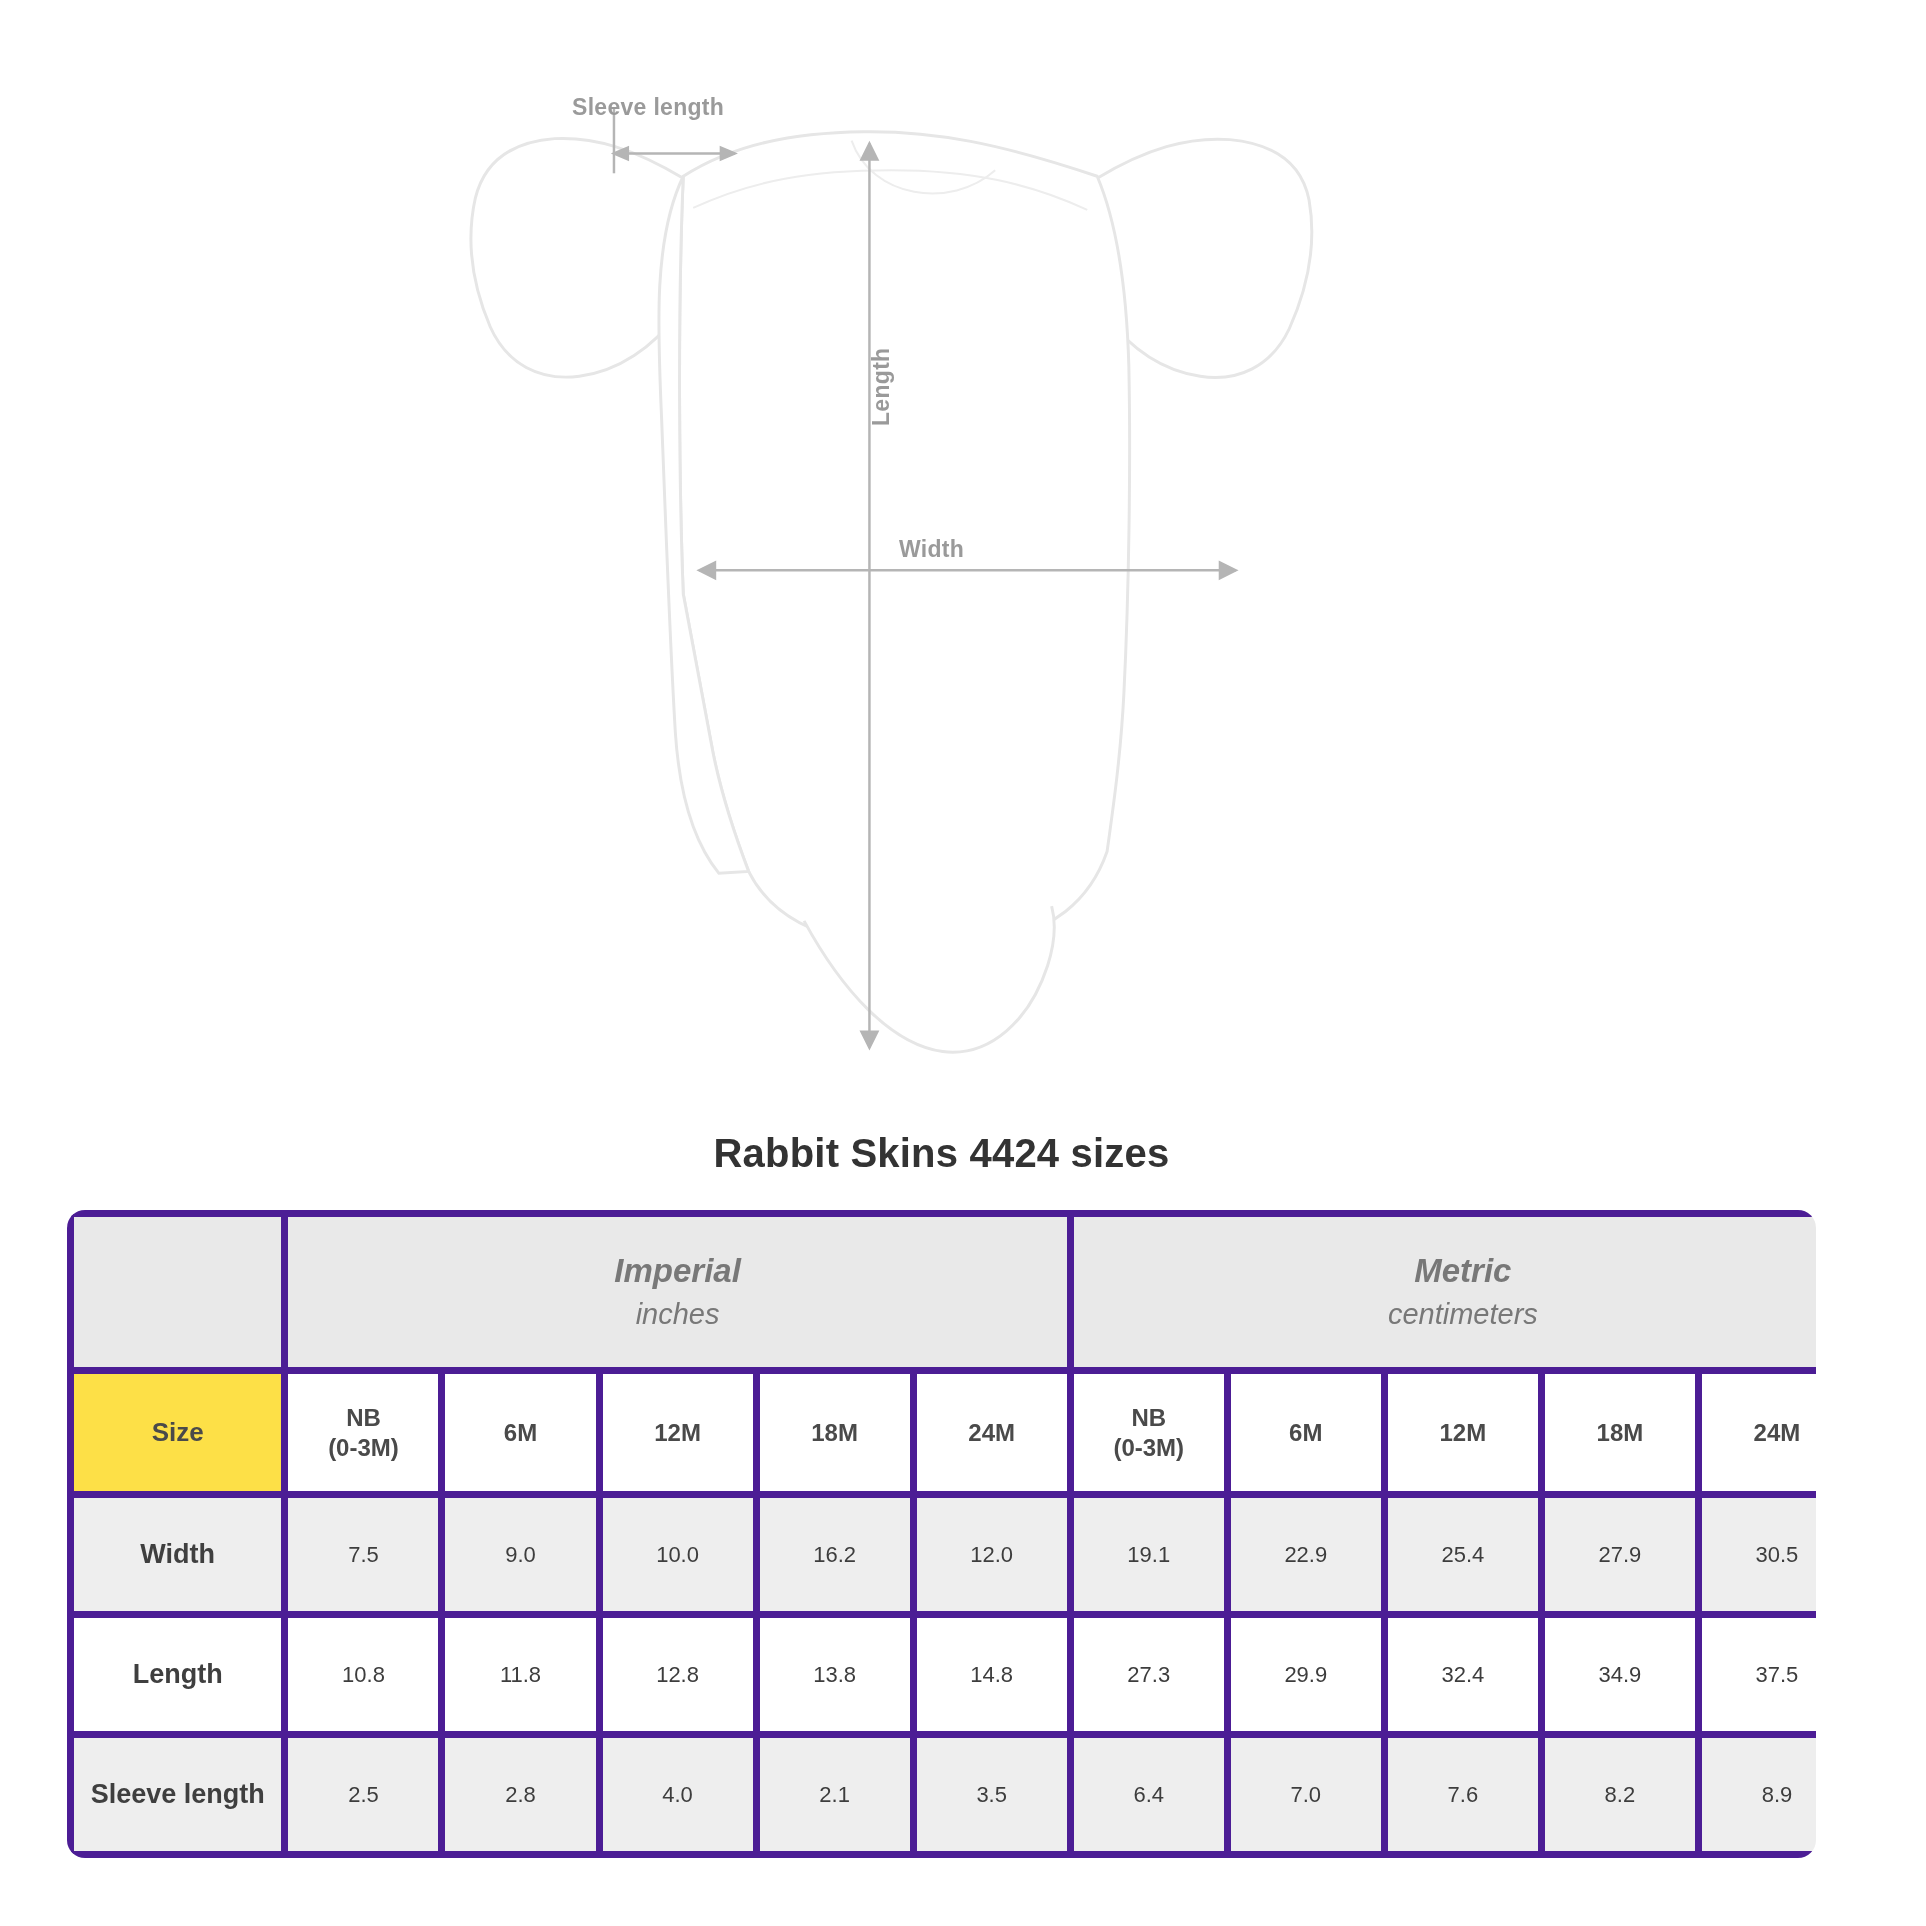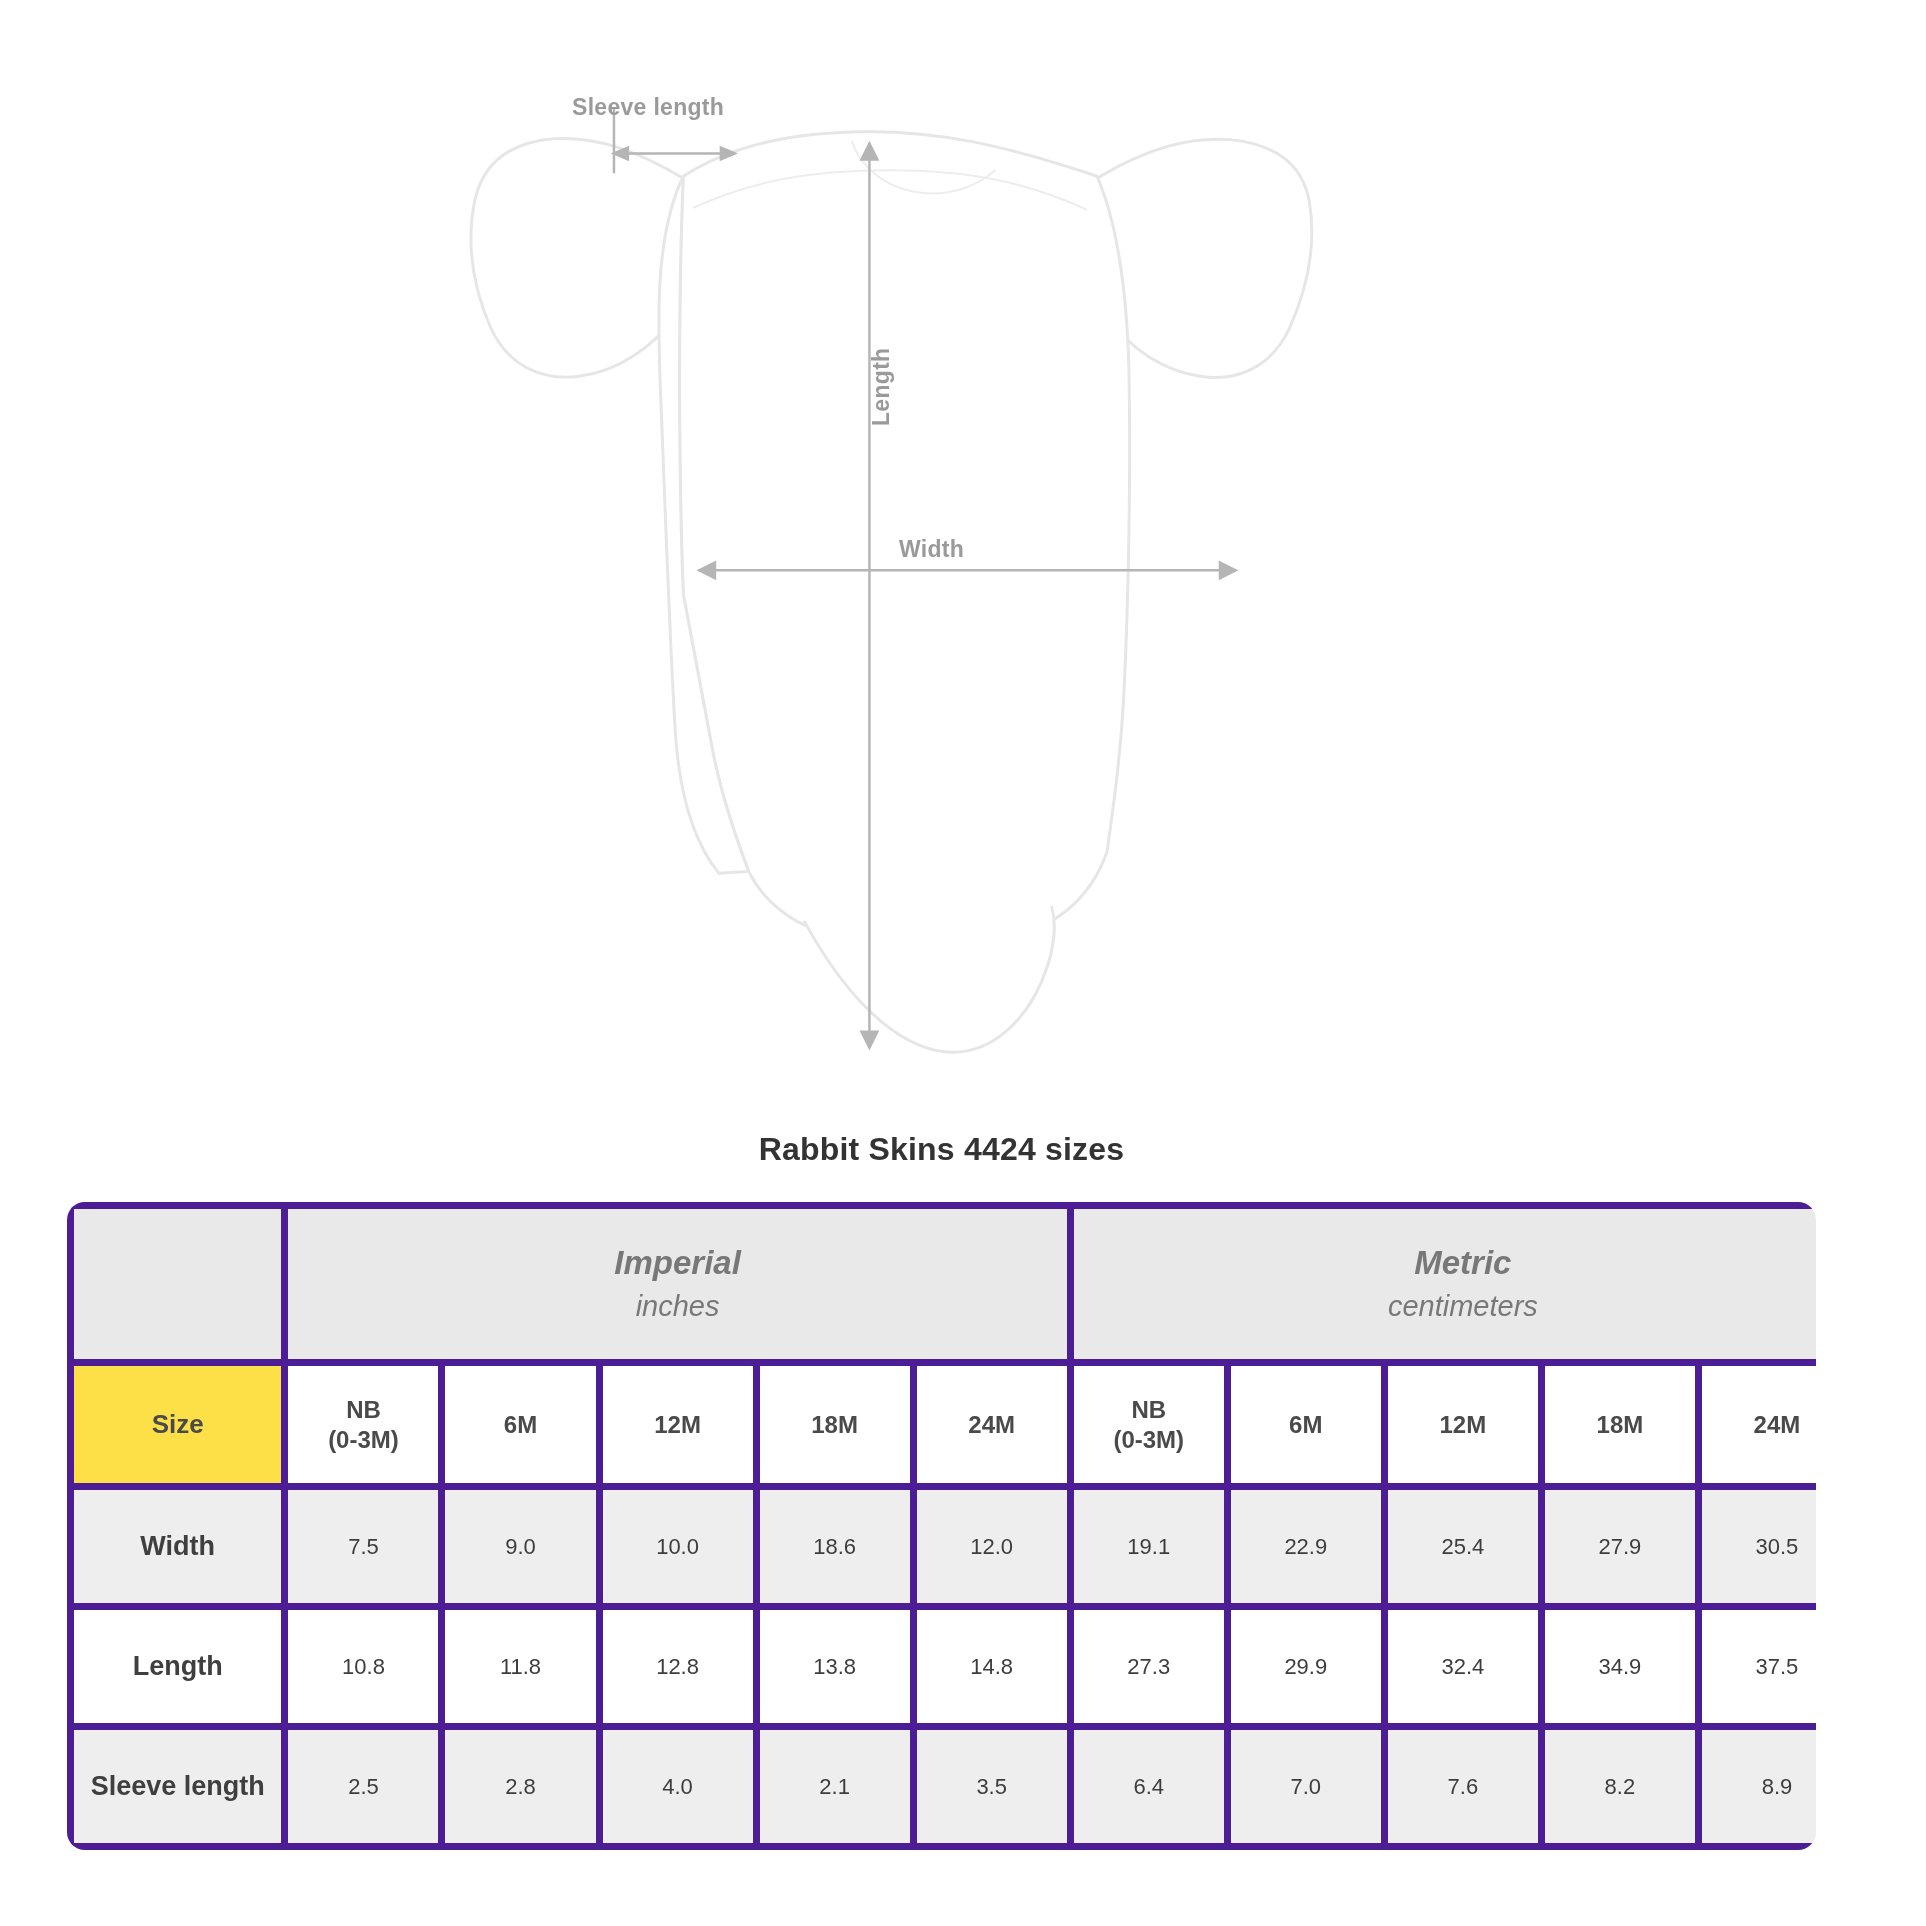--- a/index.html
+++ b/index.html
@@ -56,21 +56,21 @@
     transform: rotate(-90deg);
     transform-origin: left top;
   }
 
   
   .title-block {
     text-align: center;
     margin-top: 22px;
   }
   .chart-title {
-    font-size: 32px;
+    font-size: 40px;
     font-weight: bold;
     color: #333333;
     margin: 0 0 20px 0;
     letter-spacing: 0.2px;
   }
   .chart-note {
     font-size: 23px;
     font-style: italic;
     color: #6e6e6e;
     margin: 0;
@@ -259,21 +259,21 @@
           <td>12M</td>
           <td>18M</td>
           <td>24M</td>
         </tr>
 
         <tr class="data-row odd">
           <td class="rowlabel">Width</td>
           <td>7.5</td>
           <td>9.0</td>
           <td>10.0</td>
-          <td>18.6</td>
+          <td>16.2</td>
           <td>12.0</td>
           <td>19.1</td>
           <td>22.9</td>
           <td>25.4</td>
           <td>27.9</td>
           <td>30.5</td>
         </tr>
 
         <tr class="data-row even">
           <td class="rowlabel">Length</td>

